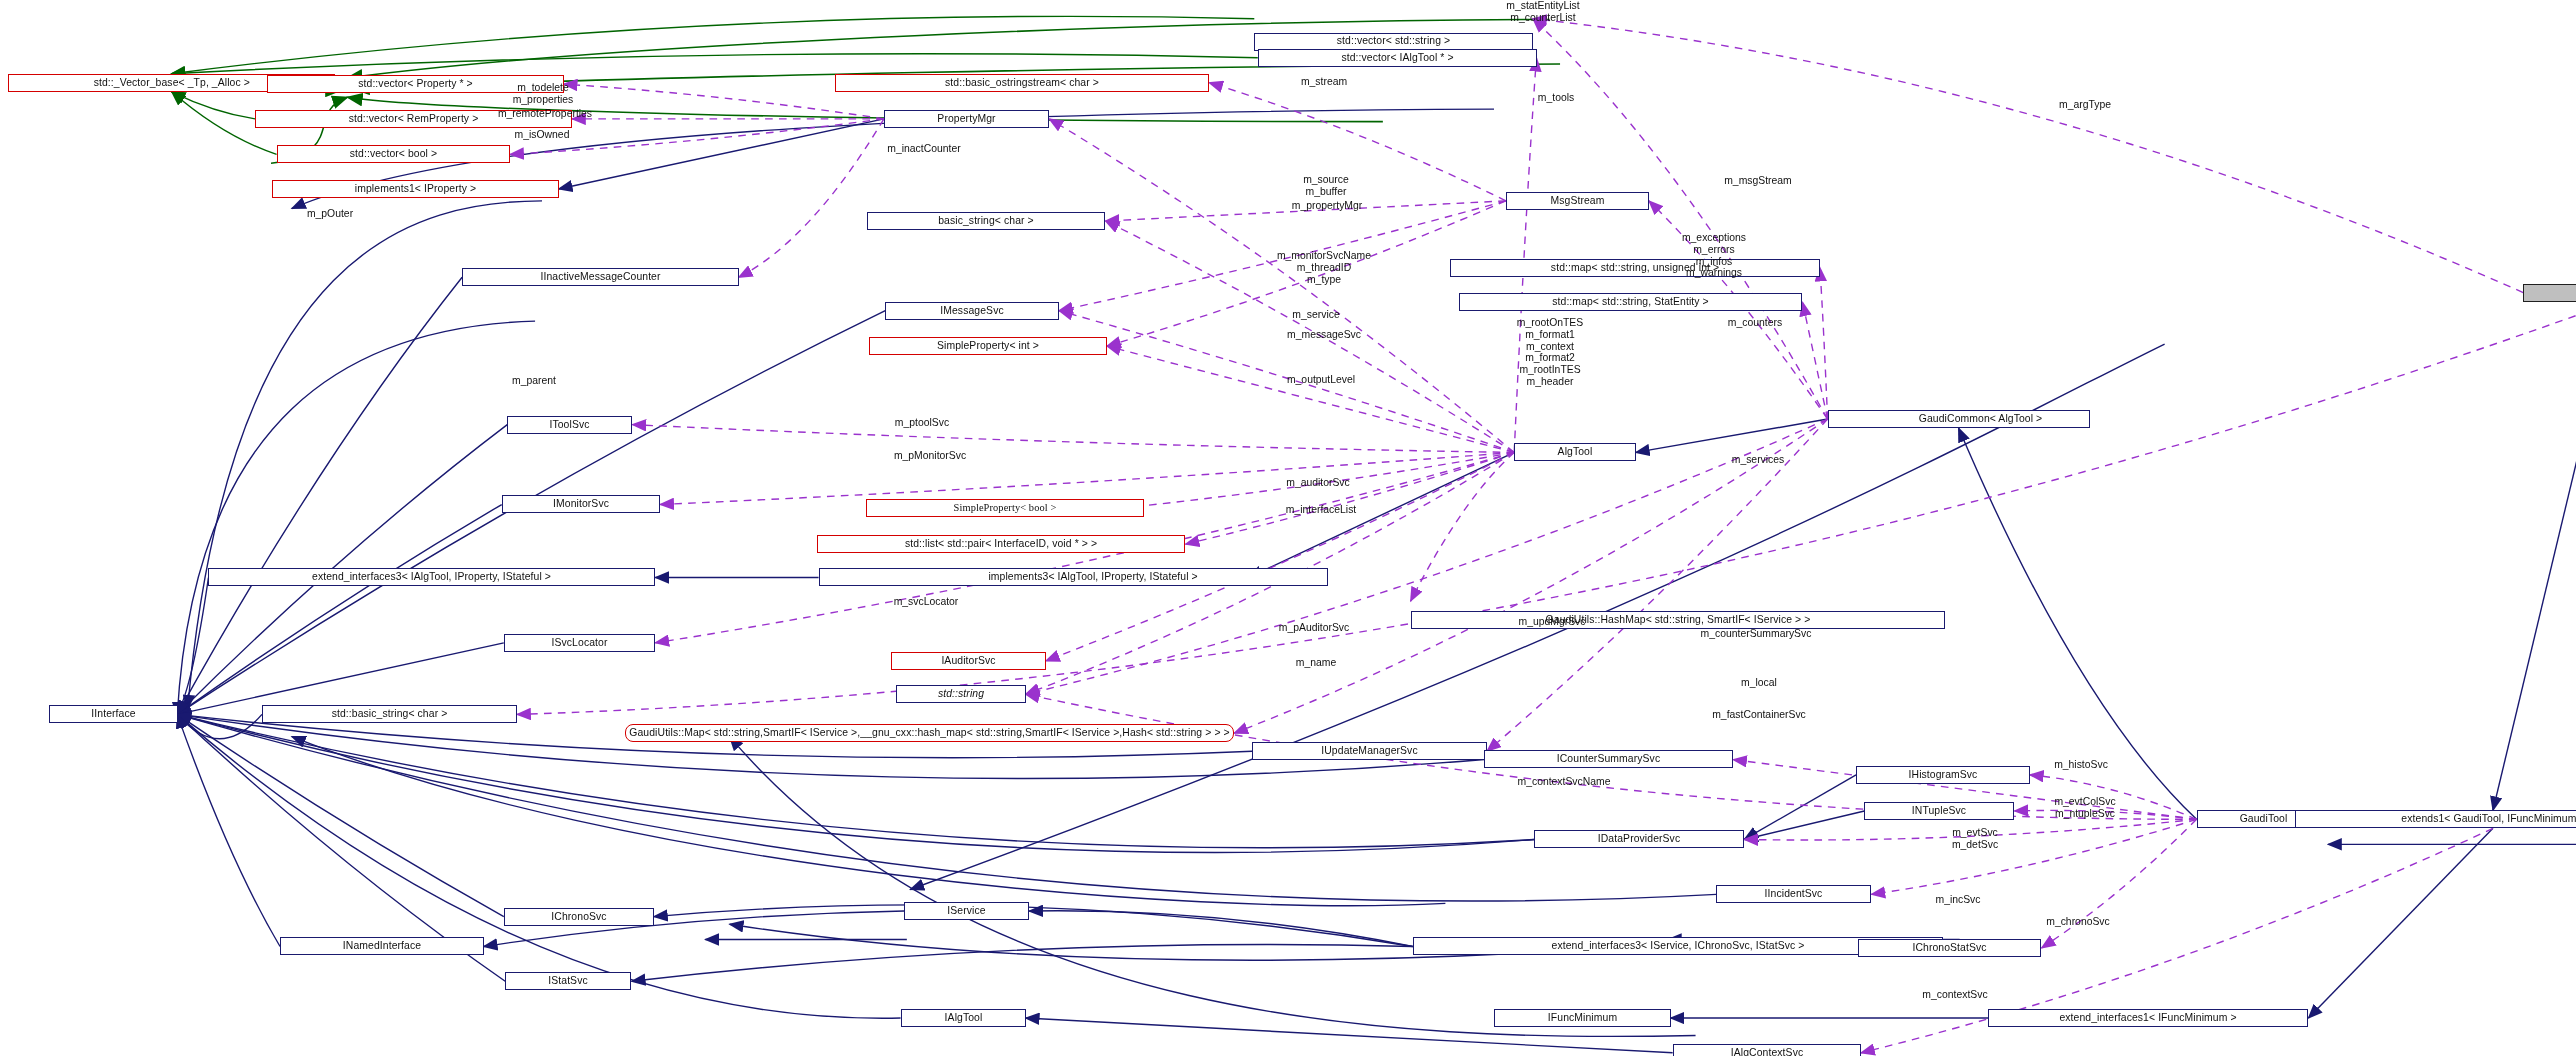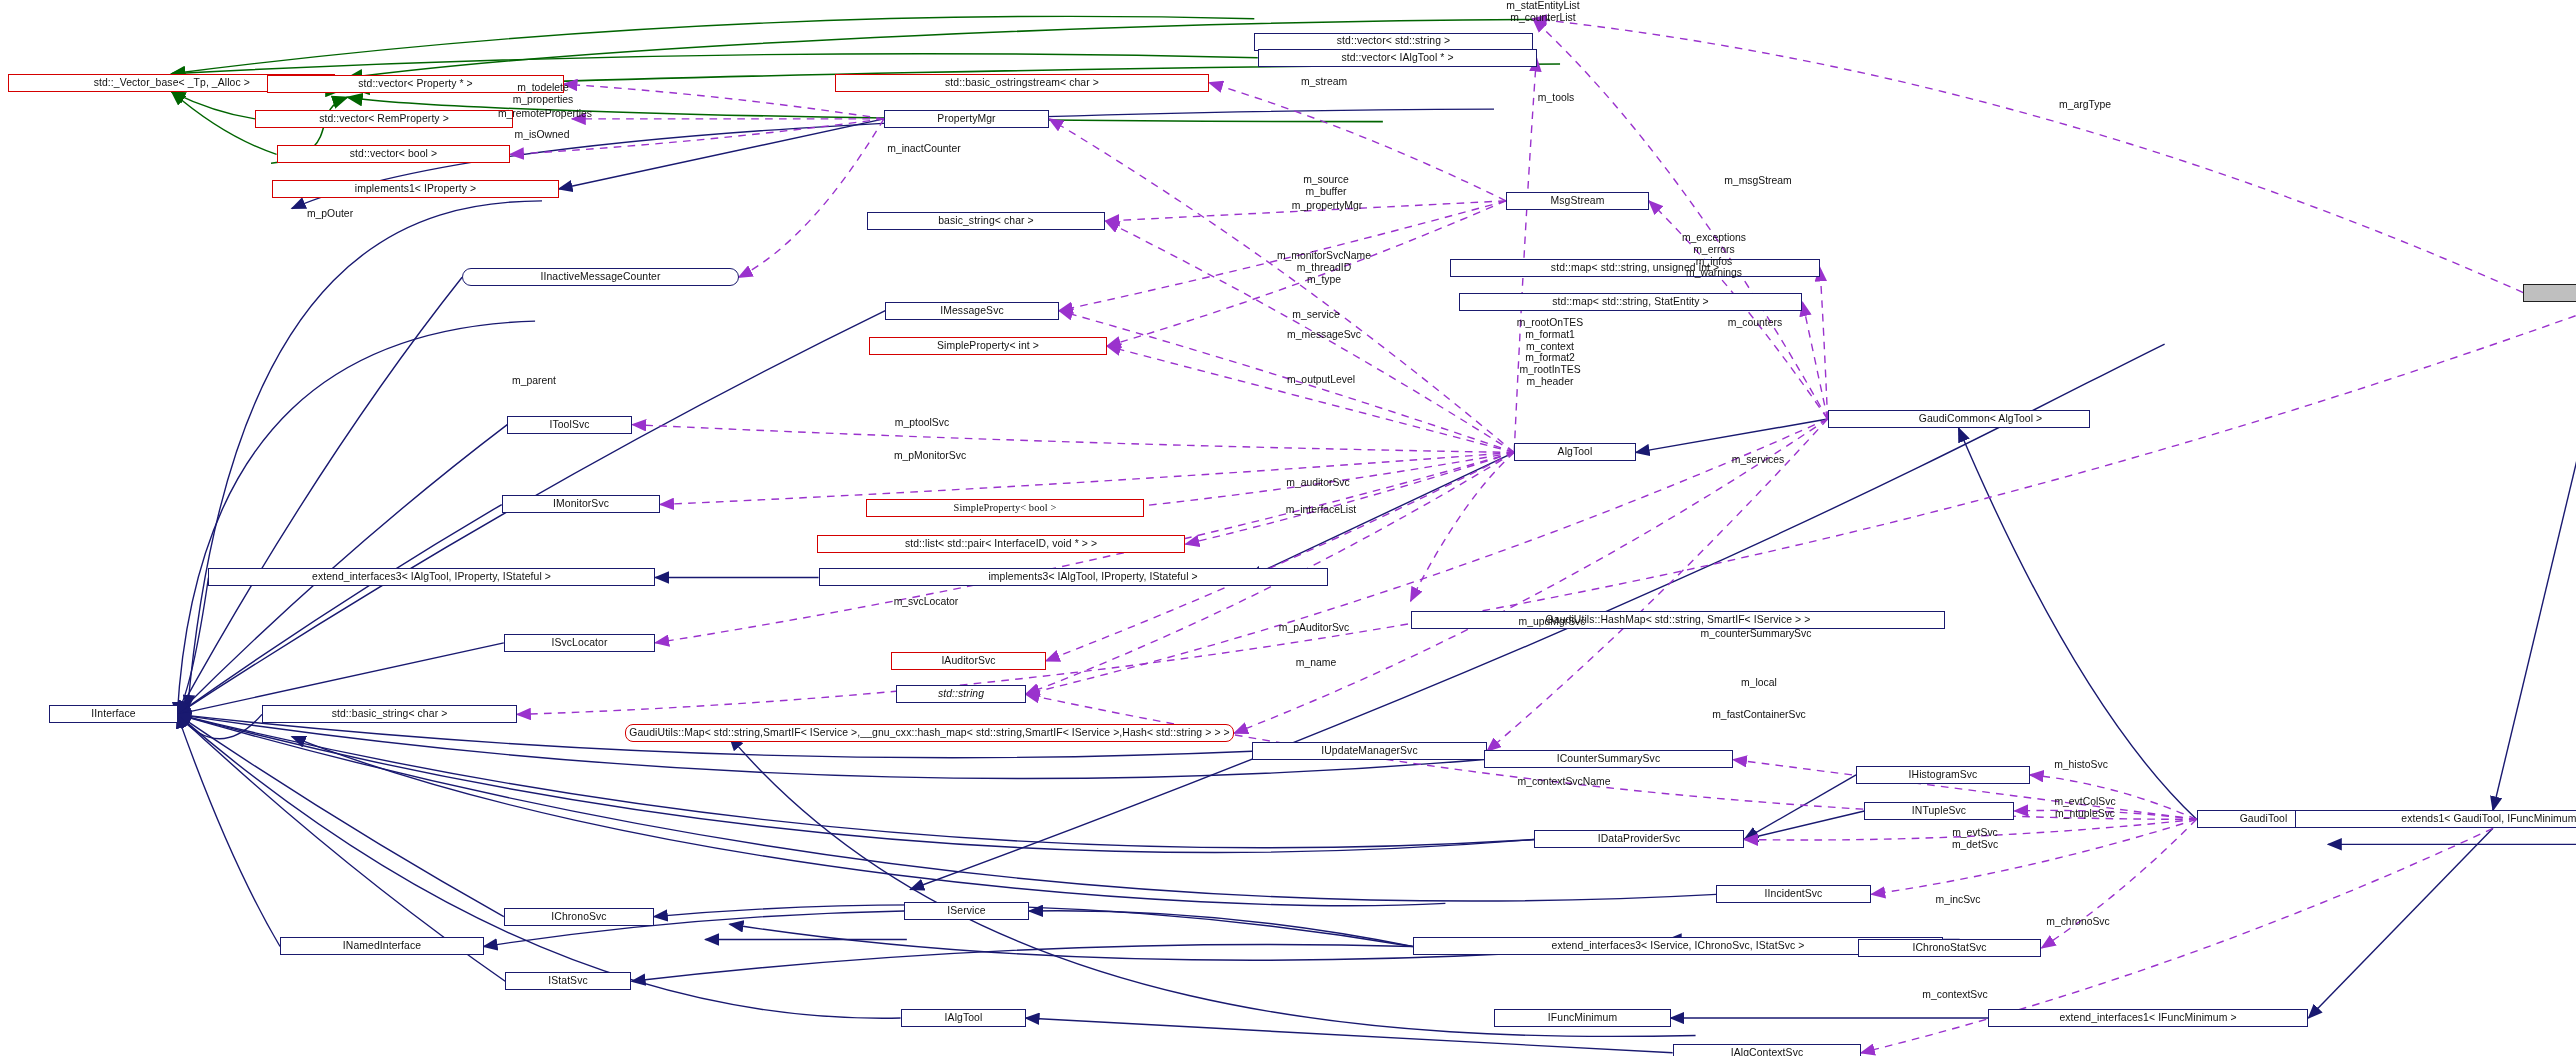--- a/index.html
+++ b/index.html
@@ -130,27 +130,27 @@
       <path d="M2167,289 Q1845.5,378 1524,447" fill="none" stroke="#9a32cd" stroke-width="2" stroke-dasharray="11,9" marker-end="url(#ah-purple)"></path>
       <path d="M2167,289 Q1879,303.5 1591,318" fill="none" stroke="#9a32cd" stroke-width="2" stroke-dasharray="11,9" marker-end="url(#ah-purple)"></path>
       <path d="M2167,289 Q1880,413.5 1593,498" fill="none" stroke="#9a32cd" stroke-width="2" stroke-dasharray="11,9" marker-end="url(#ah-purple)"></path>
       <path d="M3631,421 Q2918.5,104 2206,27" fill="none" stroke="#9a32cd" stroke-width="2" stroke-dasharray="11,9" marker-end="url(#ah-purple)"></path>
       <path d="M3763,434 Q2253.5,981 744,1028" fill="none" stroke="#9a32cd" stroke-width="2" stroke-dasharray="11,9" marker-end="url(#ah-purple)"></path>
     </svg>
 
   <div id="nodes">
       <div class="node red" style="left: 8.3px; top: 74px; width: 327px; height: 18px; font-size: 10.4px;">std::_Vector_base&lt; _Tp, _Alloc &gt;</div>
       <div class="node red" style="left: 267px; top: 75px; width: 297px; height: 18px; font-size: 10.4px;">std::vector&lt; Property * &gt;</div>
-      <div class="node red" style="left: 255px; top: 110px; width: 258px; height: 18px; font-size: 10.4px;">std::vector&lt; RemProperty &gt;</div>
+      <div class="node red" style="left: 255px; top: 110px; width: 317px; height: 18px; font-size: 10.4px;">std::vector&lt; RemProperty &gt;</div>
       <div class="node red" style="left: 277px; top: 145px; width: 233px; height: 18px; font-size: 10.4px;">std::vector&lt; bool &gt;</div>
       <div class="node red" style="left: 272px; top: 180px; width: 287px; height: 18px; font-size: 10.4px;">implements1&lt; IProperty &gt;</div>
       <div class="node red" style="left: 835px; top: 74px; width: 374px; height: 18px; font-size: 10.4px;">std::basic_ostringstream&lt; char &gt;</div>
       <div class="node" style="left: 884px; top: 110px; width: 165px; height: 18px;">PropertyMgr</div>
       <div class="node" style="left: 867px; top: 212px; width: 238px; height: 18px; font-size: 10.4px;">basic_string&lt; char &gt;</div>
-      <div class="node" style="left: 462px; top: 268px; width: 277px; height: 18px; font-size: 10.4px; border-radius: 9px;">IInactiveMessageCounter</div>
+      <div class="node" style="left: 462px; top: 268px; width: 277px; height: 18px; font-size: 10.4px;">IInactiveMessageCounter</div>
       <div class="node" style="left: 885px; top: 302px; width: 174px; height: 18px;">IMessageSvc</div>
       <div class="node red" style="left: 869px; top: 337px; width: 238px; height: 18px; font-size: 10.4px;">SimpleProperty&lt; int &gt;</div>
       <div class="node" style="left: 507px; top: 416px; width: 125px; height: 18px;">IToolSvc</div>
       <div class="node" style="left: 502px; top: 495px; width: 158px; height: 18px;">IMonitorSvc</div>
       <div class="node red" style="left: 866px; top: 499px; width: 278px; height: 18px; font-size: 10.4px; font-family: Liberation Serif, serif;">SimpleProperty&lt; bool &gt;</div>
       <div class="node red" style="left: 817px; top: 535px; width: 368px; height: 18px; font-size: 10.4px;">std::list&lt; std::pair&lt; InterfaceID, void * &gt; &gt;</div>
       <div class="node" style="left: 208px; top: 568px; width: 447px; height: 18px; font-size: 10.4px;">extend_interfaces3&lt; IAlgTool, IProperty, IStateful &gt;</div>
       <div class="node" style="left: 819px; top: 568px; width: 509px; height: 18px; font-size: 10.4px; padding-left: 44px;">implements3&lt; IAlgTool, IProperty, IStateful &gt;</div>
       <div class="node" style="left: 504px; top: 634px; width: 151px; height: 18px;">ISvcLocator</div>
       <div class="node red" style="left: 891px; top: 652px; width: 155px; height: 18px;">IAuditorSvc</div>

